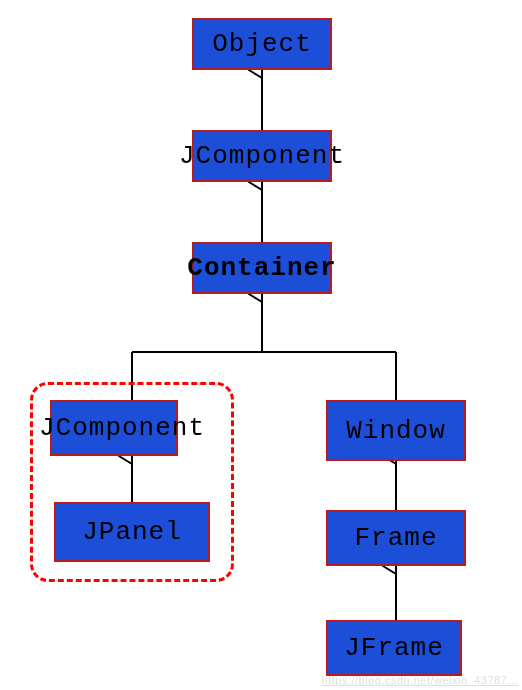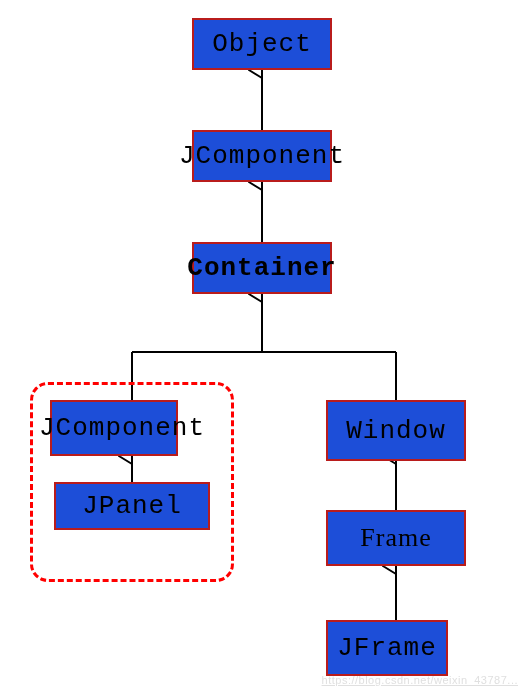--- a/index.html
+++ b/index.html
@@ -86,29 +86,29 @@
 </div>
 
 <div class="box" style="left:192px; top:242px; width:140px; height:52px;font-weight:bold;">
   <span>Container</span>
 </div>
 
 <div class="box" style="left:50px; top:400px; width:128px; height:56px;padding-left:16px;">
   <span>JComponent</span>
 </div>
 
-<div class="box" style="left:54px; top:482px; width:156px; height:48px;">
+<div class="box" style="left:54px; top:502px; width:156px; height:60px;">
   <span>JPanel</span>
 </div>
 
 <div class="box" style="left:326px; top:400px; width:140px; height:61px;">
   <span>Window</span>
 </div>
 
-<div class="box" style="left:326px; top:510px; width:140px; height:56px;font-family:Liberation Serif, serif;">
+<div class="box" style="left:326px; top:510px; width:140px; height:56px;">
   <span>Frame</span>
 </div>
 
-<div class="box" style="left:326px; top:620px; width:122px; height:56px;">
+<div class="box" style="left:326px; top:620px; width:136px; height:56px;">
   <span>JFrame</span>
 </div>
 
 <div class="watermark">https://blog.csdn.net/weixin_43787...</div>
 
 </body></html>

